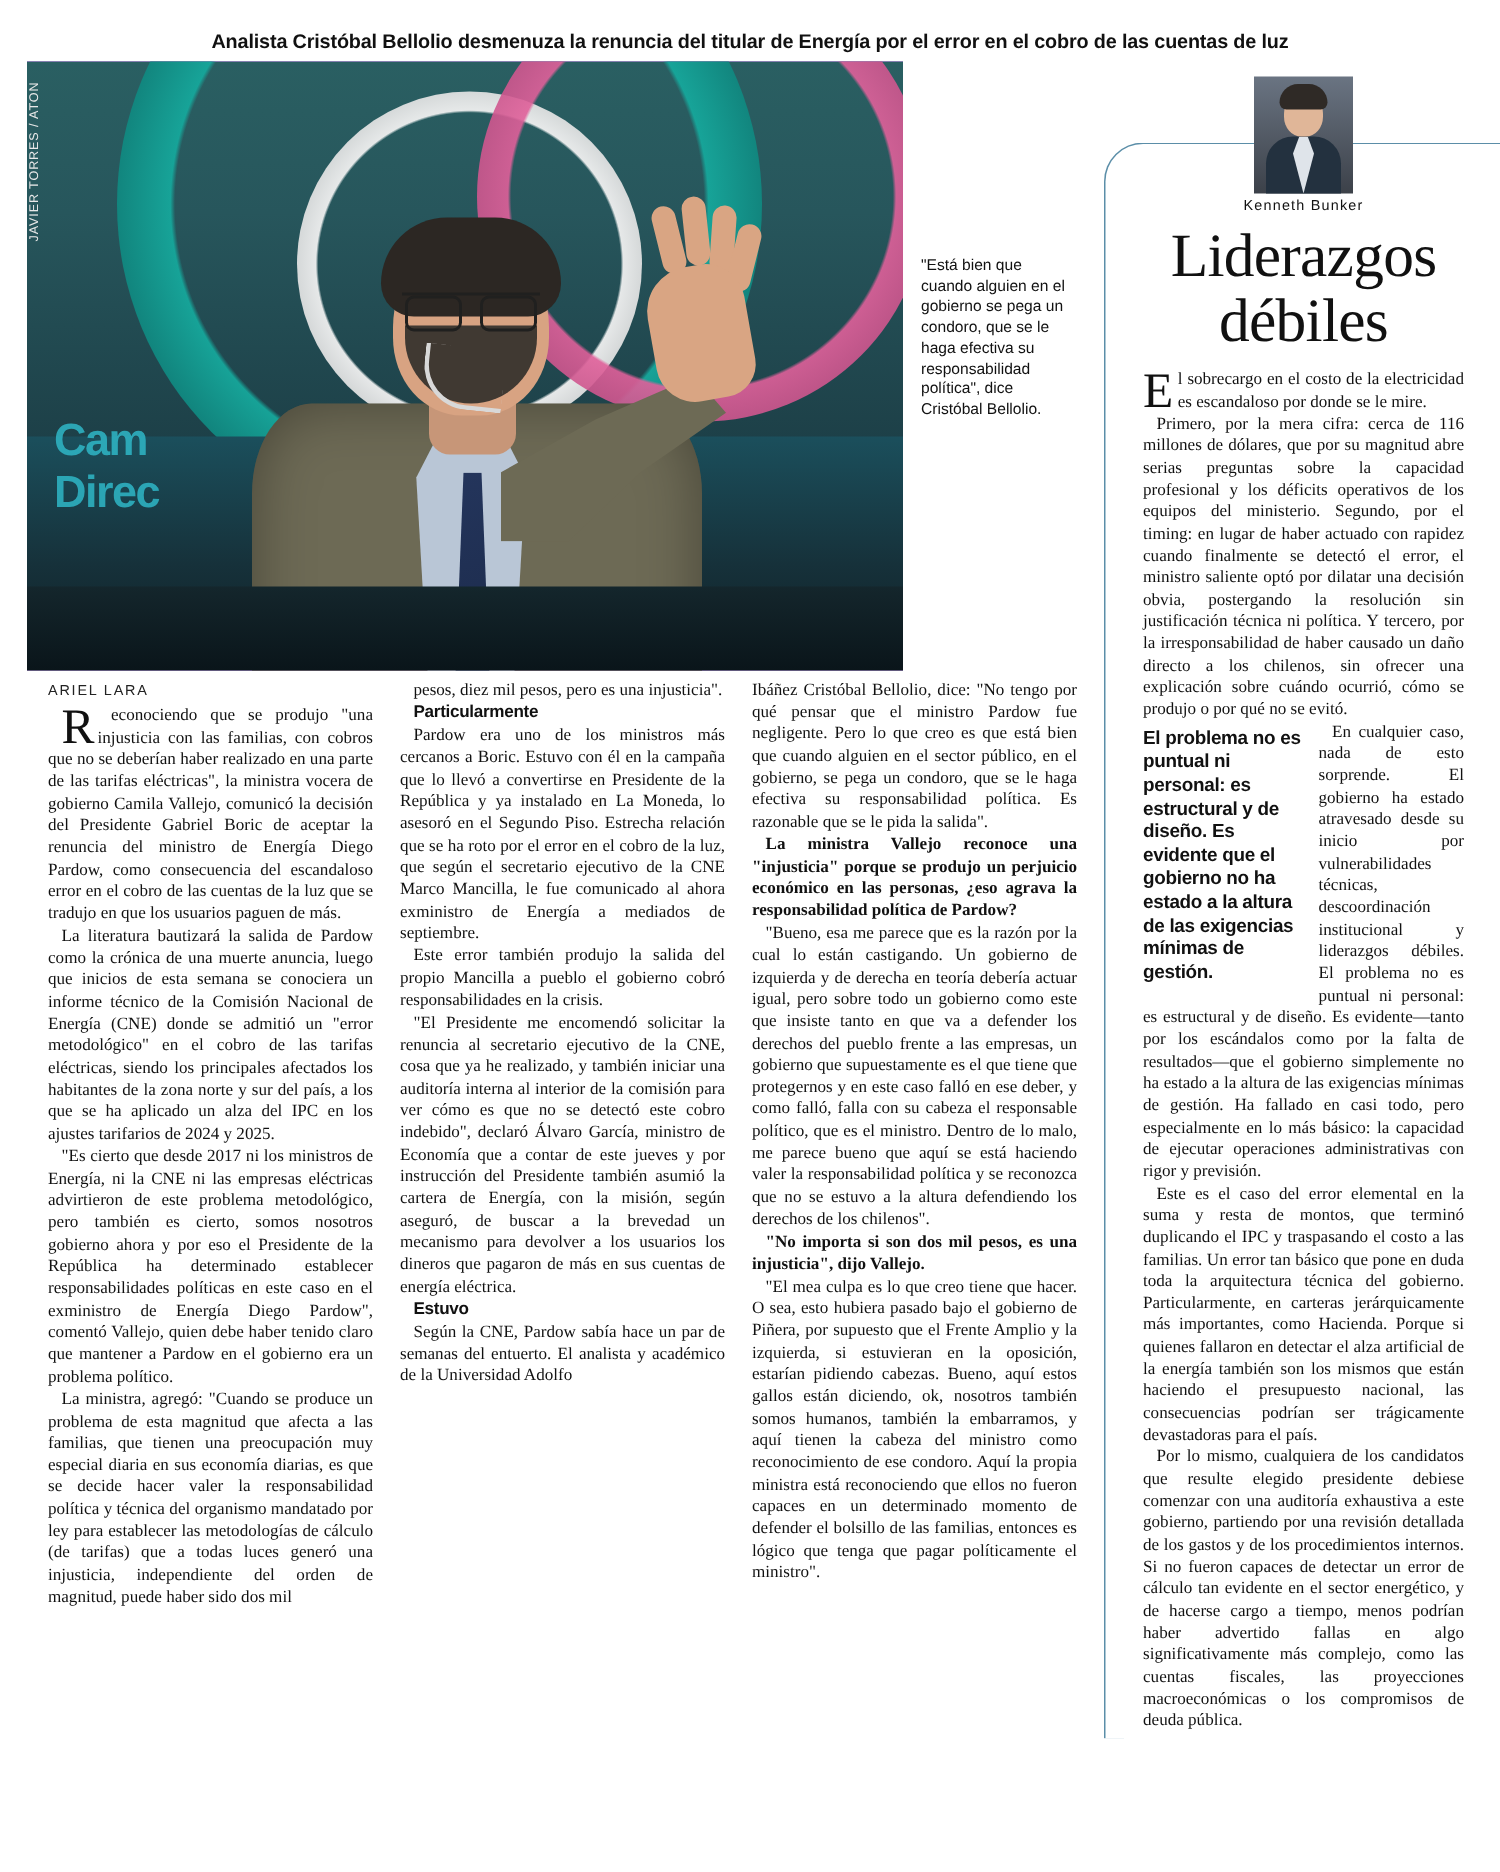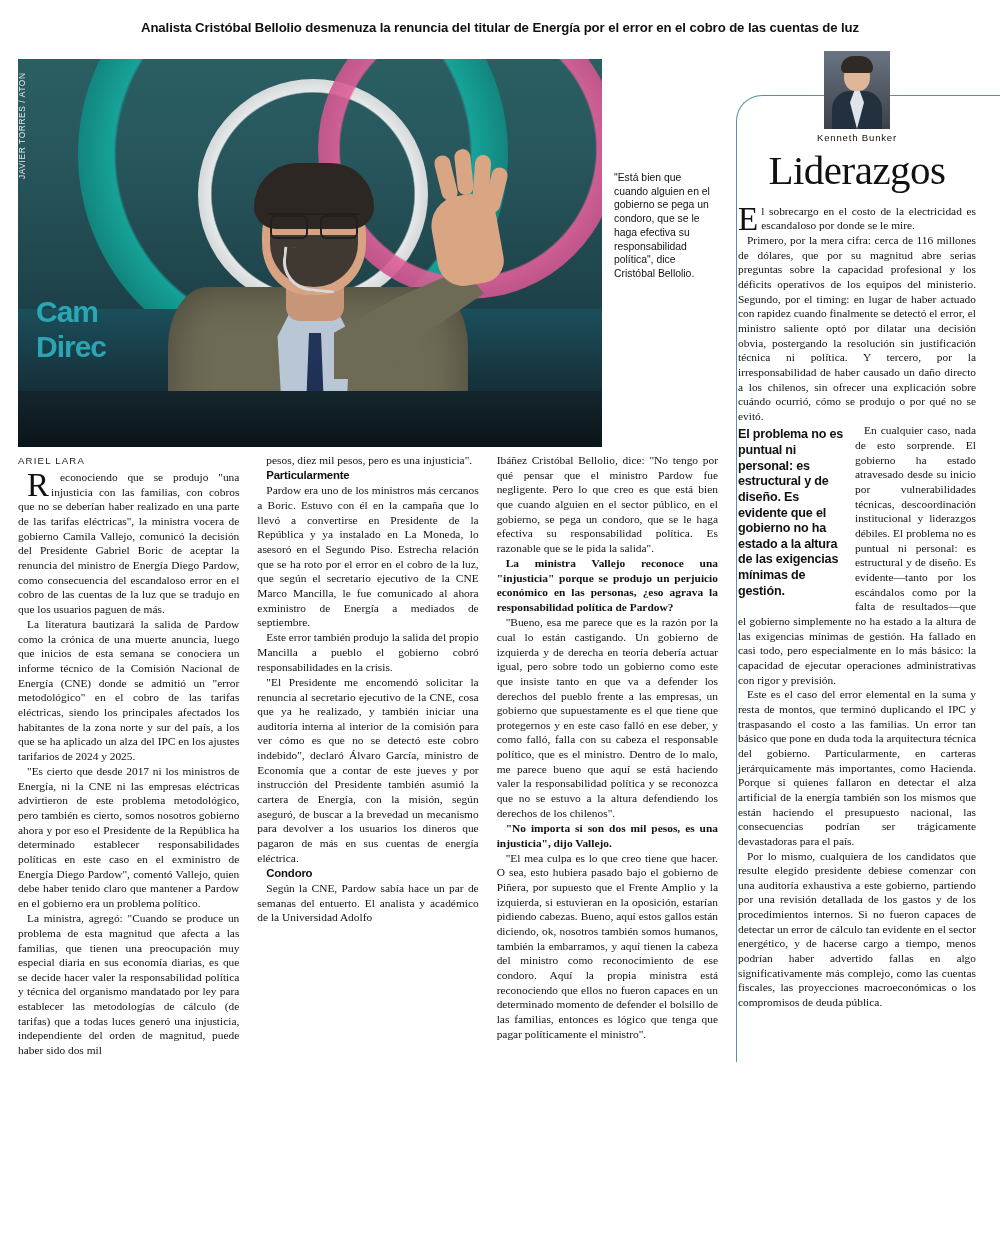--- a/index.html
+++ b/index.html
@@ -54,21 +54,20 @@
     position: relative;
     width: 584px;
     height: 406px;
     margin-bottom: 6px;
   }
   .photo {
     position: absolute;
     inset: 0;
     overflow: hidden;
     background: #4c1d95;
-    margin-top: 18px;
   }
   
   .bg-ring {
     position: absolute;
     border-radius: 50%;
   }
   .ring-teal {
     width: 430px; height: 430px;
     left: 60px; top: -120px;
     background: radial-gradient(circle at 50% 50%, rgba(0,0,0,0) 58%, #16a79b 59%, #0f7f78 74%, rgba(0,0,0,0) 76%);
@@ -202,20 +201,21 @@
     font-size: 9.6px;
     letter-spacing: 1.2px;
     text-transform: uppercase;
     color: #222;
     margin: 2px 0 4px 0;
   }
   
   .cols {
     display: flex;
     gap: 18px;
+    margin-left: 14px;
   }
   .col { width: 224px; }
   .col p {
     font-size: 11.4px;
     line-height: 1.285;
     text-align: justify;
     margin: 0 0 0.5px 0;
     text-indent: 9px;
     hyphens: auto;
   }
@@ -260,21 +260,21 @@
   }
   
   .rail-border {
     position: absolute;
     left: 0; top: 54px; bottom: -4px; width: 264px;
     border-left: 1.6px solid #5b8ea8;
     border-top: 1.6px solid #5b8ea8;
     border-top-left-radius: 26px;
     pointer-events: none;
   }
-  .rail-inner { position: relative; padding: 10px 6px 0 2px; }
+  .rail-inner { position: relative; padding: 10px 6px 0 26px; }
   .author-photo {
     width: 66px; height: 78px;
     margin: 0 auto 3px auto;
     background: linear-gradient(180deg, #6a7482 0%, #3c4149 100%);
     position: relative;
     overflow: hidden;
   }
   .ap-head {
     position: absolute; left: 20px; top: 10px; width: 26px; height: 30px;
     background: #e0b698; border-radius: 50% 50% 44% 44%;
@@ -392,21 +392,21 @@
           <p>"Es cierto que desde 2017 ni los ministros de Energía, ni la CNE ni las empresas eléctricas advirtieron de este problema metodológico, pero también es cierto, somos nosotros gobierno ahora y por eso el Presidente de la República ha determinado establecer responsabilidades políticas en este caso en el exministro de Energía Diego Pardow", comentó Vallejo, quien debe haber tenido claro que mantener a Pardow en el gobierno era un problema político.</p>
           <p>La ministra, agregó: "Cuando se produce un problema de esta magnitud que afecta a las familias, que tienen una preocupación muy especial diaria en sus economía diarias, es que se decide hacer valer la responsabilidad política y técnica del organismo mandatado por ley para establecer las metodologías de cálculo (de tarifas) que a todas luces generó una injusticia, independiente del orden de magnitud, puede haber sido dos mil</p>
         </div>
 
         <div class="col">
           <p>pesos, diez mil pesos, pero es una injusticia".</p>
           <p class="subhead">Particularmente</p>
           <p>Pardow era uno de los ministros más cercanos a Boric. Estuvo con él en la campaña que lo llevó a convertirse en Presidente de la República y ya instalado en La Moneda, lo asesoró en el Segundo Piso. Estrecha relación que se ha roto por el error en el cobro de la luz, que según el secretario ejecutivo de la CNE Marco Mancilla, le fue comunicado al ahora exministro de Energía a mediados de septiembre.</p>
           <p>Este error también produjo la salida del propio Mancilla a pueblo el gobierno cobró responsabilidades en la crisis.</p>
           <p>"El Presidente me encomendó solicitar la renuncia al secretario ejecutivo de la CNE, cosa que ya he realizado, y también iniciar una auditoría interna al interior de la comisión para ver cómo es que no se detectó este cobro indebido", declaró Álvaro García, ministro de Economía que a contar de este jueves y por instrucción del Presidente también asumió la cartera de Energía, con la misión, según aseguró, de buscar a la brevedad un mecanismo para devolver a los usuarios los dineros que pagaron de más en sus cuentas de energía eléctrica.</p>
-          <p class="subhead">Condoro</p>
+          <p class="subhead">Estuvo</p>
           <p>Según la CNE, Pardow sabía hace un par de semanas del entuerto. El analista y académico de la Universidad Adolfo</p>
         </div>
 
         <div class="col">
           <p class="noind">Ibáñez Cristóbal Bellolio, dice: "No tengo por qué pensar que el ministro Pardow fue negligente. Pero lo que creo es que está bien que cuando alguien en el sector público, en el gobierno, se pega un condoro, que se le haga efectiva su responsabilidad política. Es razonable que se le pida la salida".</p>
           <p class="q-bold">La ministra Vallejo reconoce una "injusticia" porque se produjo un perjuicio económico en las personas, ¿eso agrava la responsabilidad política de Pardow?</p>
           <p>"Bueno, esa me parece que es la razón por la cual lo están castigando. Un gobierno de izquierda y de derecha en teoría debería actuar igual, pero sobre todo un gobierno como este que insiste tanto en que va a defender los derechos del pueblo frente a las empresas, un gobierno que supuestamente es el que tiene que protegernos y en este caso falló en ese deber, y como falló, falla con su cabeza el responsable político, que es el ministro. Dentro de lo malo, me parece bueno que aquí se está haciendo valer la responsabilidad política y se reconozca que no se estuvo a la altura defendiendo los derechos de los chilenos".</p>
           <p class="q-bold">"No importa si son dos mil pesos, es una injusticia", dijo Vallejo.</p>
           <p>"El mea culpa es lo que creo tiene que hacer. O sea, esto hubiera pasado bajo el gobierno de Piñera, por supuesto que el Frente Amplio y la izquierda, si estuvieran en la oposición, estarían pidiendo cabezas. Bueno, aquí estos gallos están diciendo, ok, nosotros también somos humanos, también la embarramos, y aquí tienen la cabeza del ministro como reconocimiento de ese condoro. Aquí la propia ministra está reconociendo que ellos no fueron capaces en un determinado momento de defender el bolsillo de las familias, entonces es lógico que tenga que pagar políticamente el ministro".</p>
         </div>
@@ -420,20 +420,21 @@
         <div class="author-photo">
           <div class="ap-body"></div>
           <div class="ap-shirt"></div>
           <div class="ap-head"></div>
           <div class="ap-hair"></div>
         </div>
         <div class="author-name">Kenneth Bunker</div>
 
         <div class="rail-title">
           <div>Liderazgos</div>
+          <div>débiles</div>
         </div>
 
         <div class="rail-body">
           <p class="first">El sobrecargo en el costo de la electricidad es escandaloso por donde se le mire.</p>
           <p>Primero, por la mera cifra: cerca de 116 millones de dólares, que por su magnitud abre serias preguntas sobre la capacidad profesional y los déficits operativos de los equipos del ministerio. Segundo, por el timing: en lugar de haber actuado con rapidez cuando finalmente se detectó el error, el ministro saliente optó por dilatar una decisión obvia, postergando la resolución sin justificación técnica ni política. Y tercero, por la irresponsabilidad de haber causado un daño directo a los chilenos, sin ofrecer una explicación sobre cuándo ocurrió, cómo se produjo o por qué no se evitó.</p>
           <div class="rail-pull">El problema no es puntual ni personal: es estructural y de diseño. Es evidente que el gobierno no ha estado a la altura de las exigencias mínimas de gestión.</div>
           <p>En cualquier caso, nada de esto sorprende. El gobierno ha estado atravesado desde su inicio por vulnerabilidades técnicas, descoordinación institucional y liderazgos débiles. El problema no es puntual ni personal: es estructural y de diseño. Es evidente—tanto por los escándalos como por la falta de resultados—que el gobierno simplemente no ha estado a la altura de las exigencias mínimas de gestión. Ha fallado en casi todo, pero especialmente en lo más básico: la capacidad de ejecutar operaciones administrativas con rigor y previsión.</p>
           <div class="clear"></div>
           <p>Este es el caso del error elemental en la suma y resta de montos, que terminó duplicando el IPC y traspasando el costo a las familias. Un error tan básico que pone en duda toda la arquitectura técnica del gobierno. Particularmente, en carteras jerárquicamente más importantes, como Hacienda. Porque si quienes fallaron en detectar el alza artificial de la energía también son los mismos que están haciendo el presupuesto nacional, las consecuencias podrían ser trágicamente devastadoras para el país.</p>
           <p>Por lo mismo, cualquiera de los candidatos que resulte elegido presidente debiese comenzar con una auditoría exhaustiva a este gobierno, partiendo por una revisión detallada de los gastos y de los procedimientos internos. Si no fueron capaces de detectar un error de cálculo tan evidente en el sector energético, y de hacerse cargo a tiempo, menos podrían haber advertido fallas en algo significativamente más complejo, como las cuentas fiscales, las proyecciones macroeconómicas o los compromisos de deuda pública.</p>

